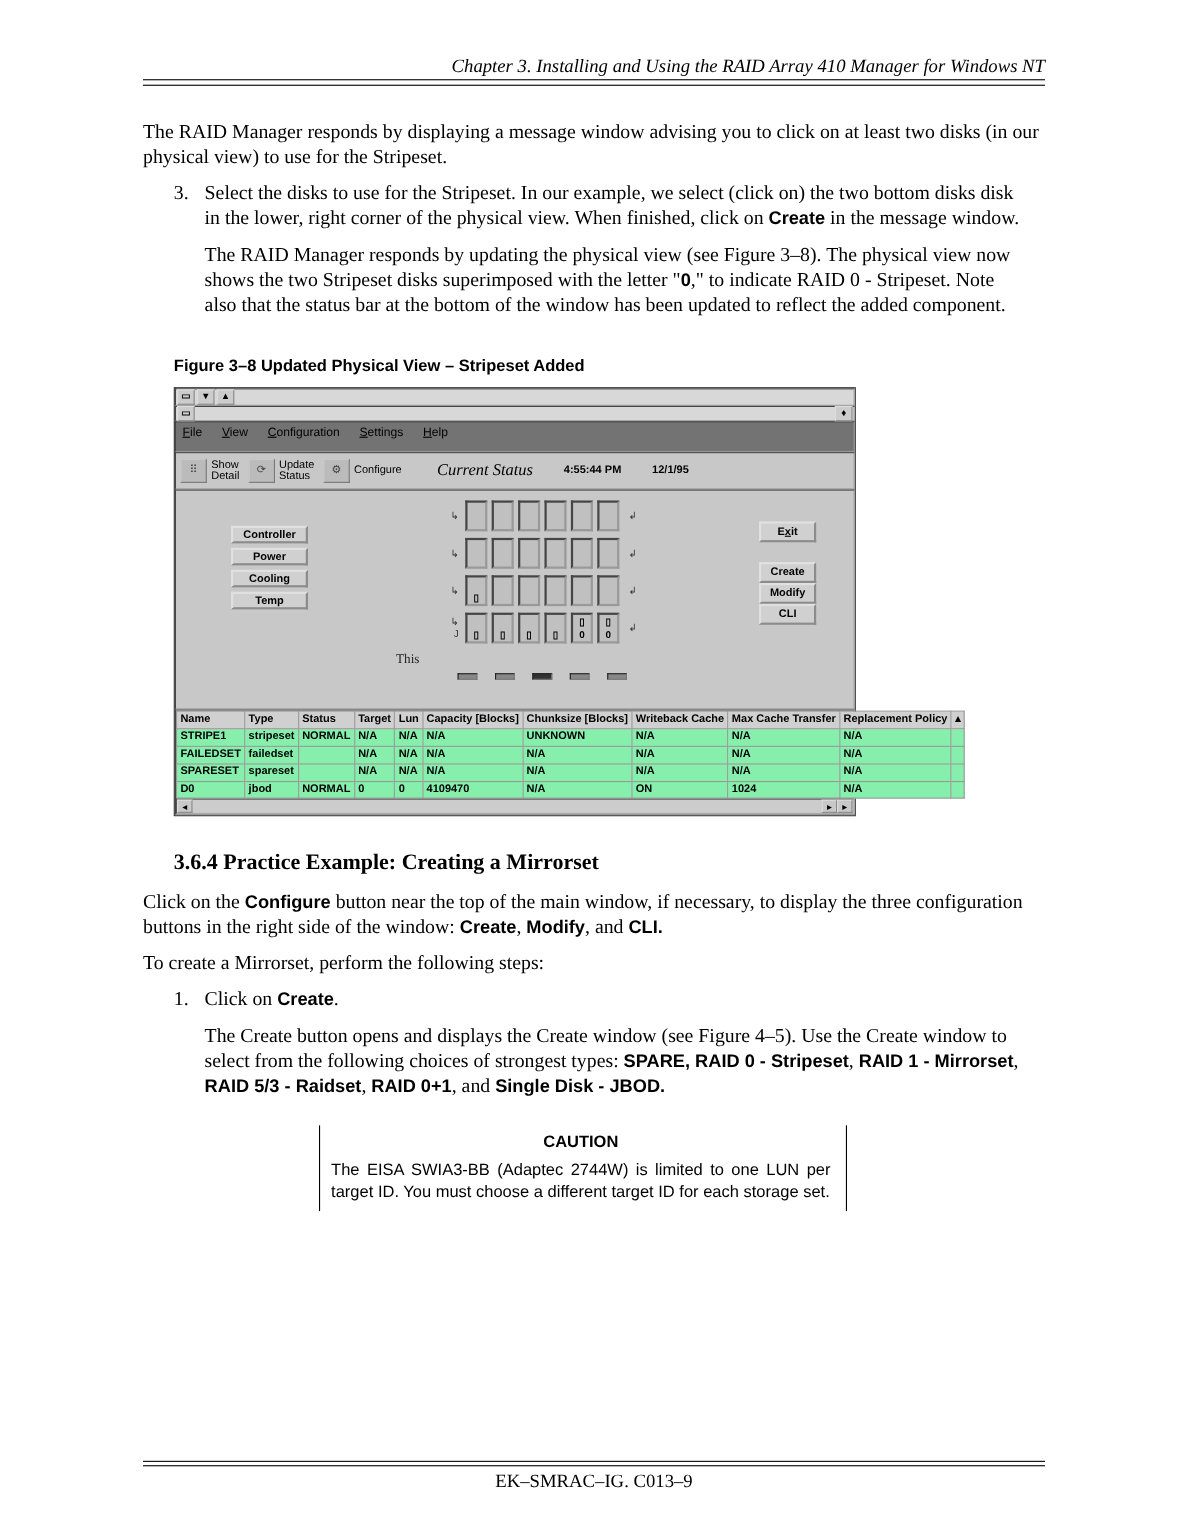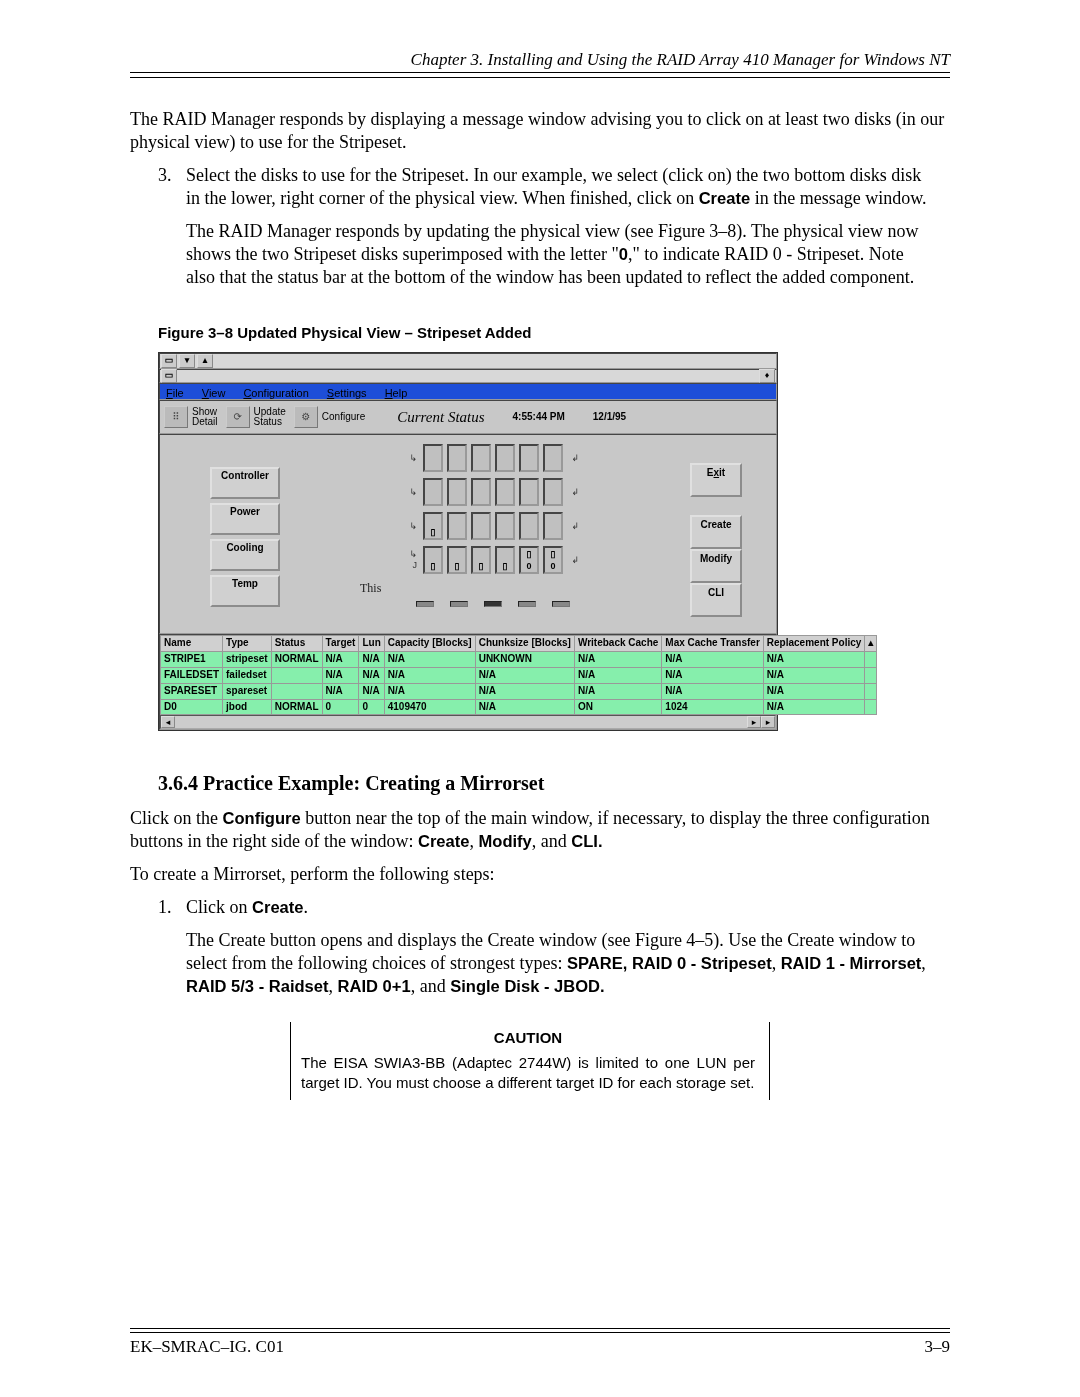--- a/index.html
+++ b/index.html
@@ -29,41 +29,41 @@
     border-top: 1px solid #000;
     margin-bottom: 30px;
   }
   .body { font-size: 18px; line-height: 1.28; }
   .indent1 { margin-left: 30px; }
   .indent2 { margin-left: 60px; }
   .step-num { display: inline-block; width: 28px; vertical-align: top; margin-left: 28px;}
   .step-body { display: inline-block; width: calc(100% - 70px); vertical-align: top; }
   .para { margin: 10px 0; }
   .fig-caption { font-family: Arial, sans-serif; font-weight: bold; font-size: 15px; margin: 24px 0 10px 28px; }
-  .h4 { font-family: "Times New Roman", serif; font-weight: bold; font-size: 20px; margin: 40px 0 10px 28px; }
+  .h4 { font-family: "Times New Roman", serif; font-weight: bold; font-size: 20px; margin: 30px 0 10px 28px; }
   .caution-box {
     width: 480px;
     margin: 14px 0 0 160px;
     border-left: 1px solid #000;
     border-right: 1px solid #000;
     padding: 6px 14px 8px 10px;
     font-family: Arial, sans-serif;
     font-size: 15px;
     text-align: justify;
   }
   .caution-title { text-align: center; font-weight: bold; font-size: 15px; margin-bottom: 6px; }
   .footer {
     position: absolute;
     bottom: 40px;
     left: 130px;
     right: 130px;
     border-top: 1px solid #000;
     padding-top: 3px;
   }
-  .footer-inner { border-top: 1.5px solid #000; padding-top: 4px; display: flex; justify-content: space-between; font-size: 17px; }
+  .footer-inner { border-top: 1.5px solid #000; padding-top: 4px; display: flex; justify-content: center; font-size: 17px; }
   b { font-weight: bold; font-family: Arial, sans-serif; font-size: 0.92em; }
 
   
   .fig {
     width: 620px;
     margin-left: 28px;
     font-family: "MS Sans Serif", Arial, sans-serif;
     font-size: 10px;
     color: #000;
     border: 1px solid #333;
@@ -82,39 +82,39 @@
     width: 16px;
     height: 14px;
     background: #ccc;
     border: 1px outset #ddd;
     margin: 0 1px;
     text-align: center;
     line-height: 10px;
     font-size: 9px;
   }
   .titlebar .title { flex: 1; text-align: center; }
-  .menubar { display: flex; gap: 18px; padding: 2px 6px; background: #1d4ed8; border: 1px inset #999; height: 17px; font-size: 11px; }
+  .menubar { display: flex; gap: 18px; padding: 2px 6px; background: #737373; border: 1px inset #999; height: 28px; font-size: 11px; }
   .menubar span u { text-decoration: underline; }
   .toolbar { display: flex; align-items: center; gap: 8px; background: #c8c8c8; border: 1px inset #999; height: 34px; padding: 0 4px; }
   .tool { display: flex; gap: 4px; align-items: center; font-size: 10px; }
   .tool .ticon { width: 24px; height: 22px; background: #bbb; border: 1px outset #ccc; display:flex; align-items:center; justify-content:center; font-size:10px; color:#444;}
   .toolbar .cs { font-family: "Times New Roman", serif; font-size: 15px; font-style: italic; margin-left: 24px; }
   .toolbar .ts { margin-left: 20px; font-size: 10px; font-weight: bold; }
   .mainarea { display: flex; height: 200px; background: #c8c8c8; border: 1px inset #999; }
   .leftcol { width: 170px; display:flex; flex-direction:column; align-items:center; justify-content:flex-start; padding-top:32px; gap:4px;}
-  .leftbtn { width: 70px; height: 32px; font-size: 10px; font-weight: bold; background: #d0d0d0; border: 2px outset #e0e0e0; text-align:center; line-height:14px;}
+  .leftbtn { width: 70px; height: 16px; font-size: 10px; font-weight: bold; background: #d0d0d0; border: 2px outset #e0e0e0; text-align:center; line-height:14px;}
   .centercol { flex: 1; display:flex; flex-direction:column; align-items:center; position: relative; padding-top:6px;}
   .shelf { display: flex; gap: 4px; margin: 3px 0; align-items:center;}
   .shelflbl { width: 12px; font-size:9px; color:#333; text-align:right; margin-right:2px;}
   .slot { width: 20px; height: 28px; border: 2px inset #999; background: #c0c0c0; display:flex; align-items:flex-end; justify-content:center; font-size:9px; font-weight:bold;}
   .thislbl { font-family:"Times New Roman",serif; font-size:12px; color:#222; margin-top:4px; align-self:flex-start; margin-left: 30px;}
   .bar { display:flex; gap:16px; margin-top:4px;}
   .barseg { width:18px; height:6px; background:#888; border:1px inset #777;}
   .rightcol { width: 120px; display:flex; flex-direction:column; align-items:center; padding-top: 28px; gap: 18px;}
-  .rbtn { width: 52px; height: 34px; font-size:10px; font-weight:bold; background:#d0d0d0; border:2px outset #e0e0e0; text-align:center; line-height:16px;}
+  .rbtn { width: 52px; height: 19px; font-size:10px; font-weight:bold; background:#d0d0d0; border:2px outset #e0e0e0; text-align:center; line-height:16px;}
   .tablewrap { background: #e8e8e8; border: 1px inset #999; }
   table.tbl { width: 100%; border-collapse: collapse; font-size: 10px; font-weight:bold;}
   table.tbl th, table.tbl td { border: 1px solid #999; padding: 1px 3px; text-align:left; background:#86efac; white-space:nowrap;}
   table.tbl th { background:#d0d0d0; font-weight:bold; }
   .scrollbar { height: 14px; background:#ccc; border:1px inset #aaa; display:flex; justify-content:space-between;}
   .sbtn { width:14px; height:12px; background:#c8c8c8; border:1px outset #ddd; text-align:center; font-size:9px; line-height:10px;}
 </style>
 </head>
 <body>
 

